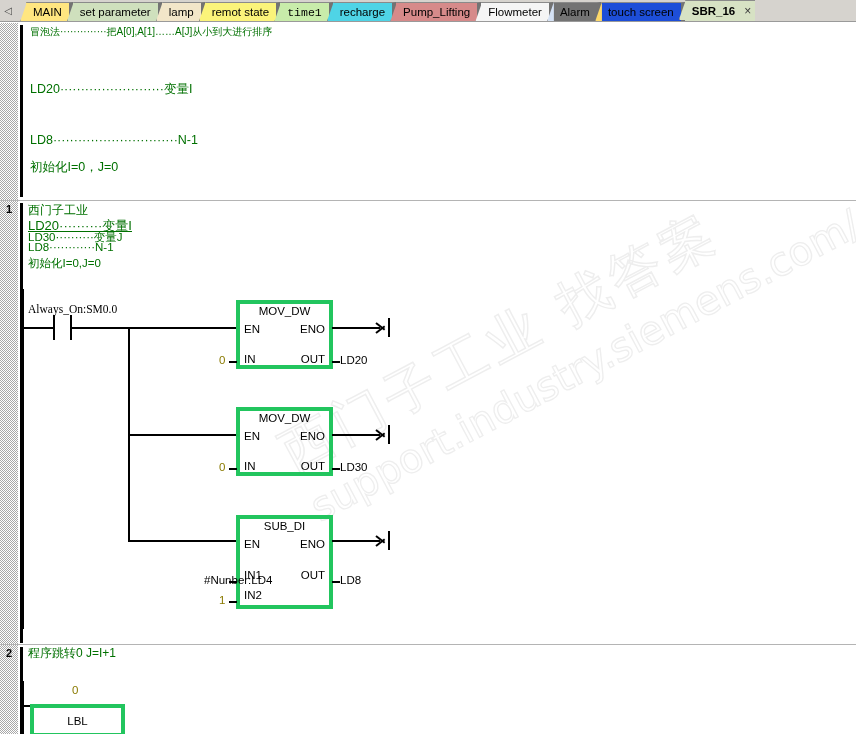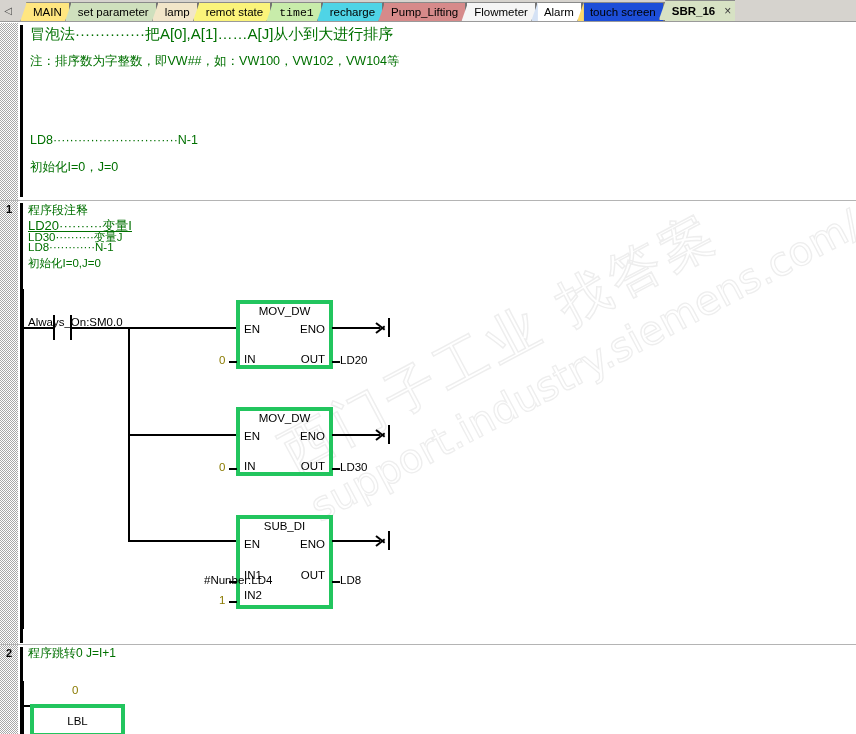--- a/index.html
+++ b/index.html
@@ -35,21 +35,21 @@
   .tab {
     position: relative;
     height: 19px;
     margin-bottom: 0;
     display: flex;
     align-items: center;
     justify-content: center;
     font-size: 11.5px;
     color: #000000;
     border-top: 1px solid #8a8a8a;
-    border-right: 2px solid #737373;
+    border-right: 4px solid #737373;
     padding: 0 7px;
     box-sizing: border-box;
     white-space: nowrap;
     flex: 0 0 auto;
     transform: skewX(0deg);
   }
   .tab .slant {
     position: absolute;
     left: -6px; top: -1px;
     width: 7px; height: 20px;
@@ -251,21 +251,21 @@
       <div class="slant" style="background: rgb(79, 212, 230); clip-path: polygon(100% 0px, 100% 100%, 0px 100%); border-left: 1px solid rgb(138, 138, 138); box-sizing: border-box;"></div>
     </div>
     <div class="tab" style="background: rgb(214, 138, 138);">
       <span>Pump_Lifting</span>
       <div class="slant" style="background: rgb(214, 138, 138); clip-path: polygon(100% 0px, 100% 100%, 0px 100%); border-left: 1px solid rgb(138, 138, 138); box-sizing: border-box;"></div>
     </div>
     <div class="tab" style="background: rgb(245, 245, 245);">
       <span>Flowmeter</span>
       <div class="slant" style="background: rgb(245, 245, 245); clip-path: polygon(100% 0px, 100% 100%, 0px 100%); border-left: 1px solid rgb(138, 138, 138); box-sizing: border-box;"></div>
     </div>
-    <div class="tab" style="background: #ffffff;">
+    <div class="tab" style="background: #737373;">
       <span>Alarm</span>
       <div class="slant" style="background: rgb(213, 226, 245); clip-path: polygon(100% 0px, 100% 100%, 0px 100%); border-left: 1px solid rgb(138, 138, 138); box-sizing: border-box;"></div>
     </div>
     <div class="tab" style="background: #1d4ed8;">
       <span>touch screen</span>
       <div class="slant" style="background: rgb(253, 217, 106); clip-path: polygon(100% 0px, 100% 100%, 0px 100%); border-left: 1px solid rgb(138, 138, 138); box-sizing: border-box;"></div>
     </div>
     <div class="tab active" style="background: rgb(215, 226, 196); border-bottom: none;">
       <span>SBR_16</span>
       <span class="tab-close">×</span>
@@ -278,40 +278,40 @@
   <div id="topline"></div>
 
   <div id="watermark">
     <div id="wm-cn">西门子工业  找答案</div>
     <div id="wm-url">support.industry.siemens.com/cs</div>
   </div>
 
   <div class="gutter" style="top:2px;height:177px;"></div>
   <div class="netbar" style="left:20px;top:4px;height:172px;"></div>
 
-  <div class="cmt" style="left:30px;top:4px;font-size:15px;">冒泡法··············把A[0],A[1]……A[J]从小到大进行排序</div>
-  <div class="cmt" style="left:30px;top:32px;font-size:12.5px;">注：排序数为字整数，即VW##，如：VW100，VW102，VW104等</div>
+  <div class="cmt" style="left:30px;top:4px;font-size:10px;">冒泡法··············把A[0],A[1]……A[J]从小到大进行排序</div>
+  <div class="cmt" style="left:30px;top:60px;font-size:12.5px;">LD20·························变量I</div>
   <div class="cmt" style="left:30px;top:112px;font-size:12.5px;">LD8······························N-1</div>
   <div class="cmt" style="left:30px;top:138px;font-size:12.5px;">初始化I=0，J=0</div>
 
   <div class="netsep" style="top:179px;"></div>
 
   <div class="gutter" style="top:180px;height:443px;"></div>
   <div class="netnum" style="top:182px;">1</div>
   <div class="netbar" style="left:20px;top:182px;height:440px;"></div>
 
-  <div class="cmt" style="left:28px;top:181px;font-size:12px;">程序段注释</div>
+  <div class="cmt" style="left:28px;top:181px;font-size:12px;">西门子工业</div>
   <div class="cmt" style="left:28px;top:196px;font-size:13px;text-decoration:underline;">LD20··········变量I</div>
   <div class="cmt" style="left:28px;top:209px;font-size:11.5px;">LD30··········变量J</div>
   <div class="cmt" style="left:28px;top:220px;font-size:11.5px;">LD8············N-1</div>
   <div class="cmt" style="left:28px;top:235px;font-size:11.5px;">初始化I=0,J=0</div>
 
   <div class="rail" style="left:21px;top:268px;height:340px;"></div>
 
-  <div class="lbltxt" style="left:28px;top:295px;">Always_On:SM0.0</div>
+  <div class="lbltxt" style="left:28px;top:282px;font-family:Liberation Serif, serif;">Always_On:SM0.0</div>
 
   <div class="wire-h" style="left:22px;top:306px;width:31px;"></div>
   <div class="contact-l" style="left:53px;top:294px;height:25px;"></div>
   <div class="contact-r" style="left:70px;top:294px;height:25px;"></div>
   <div class="wire-h" style="left:72px;top:306px;width:58px;"></div>
 
   <div class="wire-v" style="left:128px;top:306px;height:214px;"></div>
 
   <div class="wire-h" style="left:128px;top:306px;width:110px;"></div>
   <div class="fb" style="left:236px;top:279px;width:97px;height:69px;">

